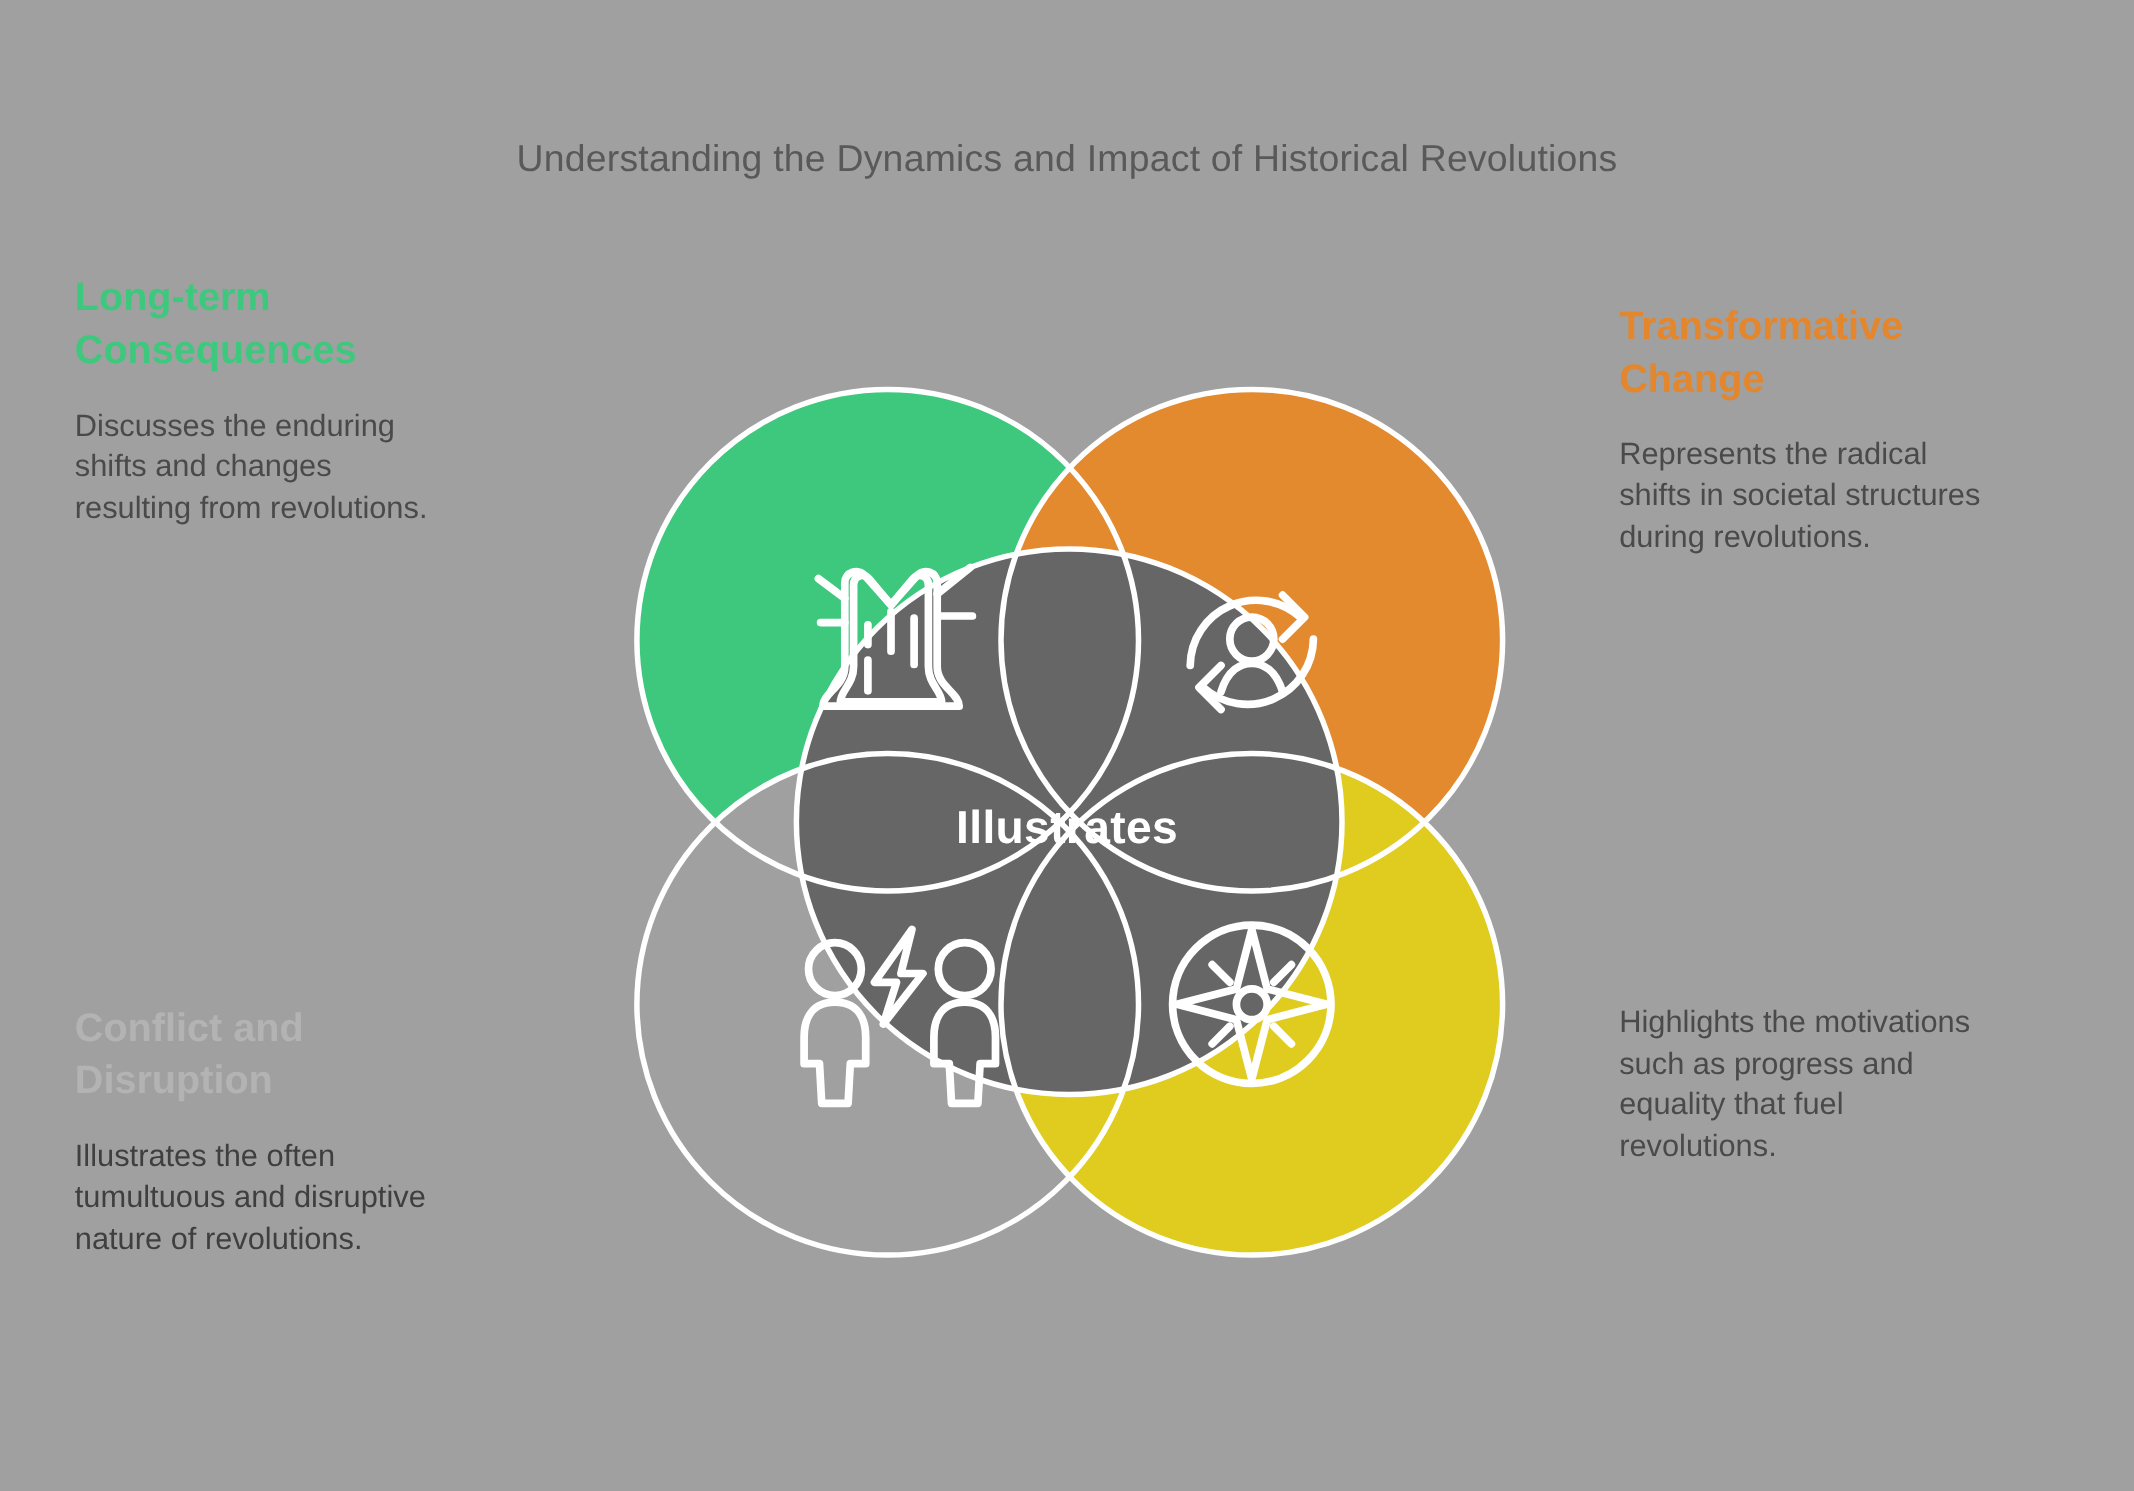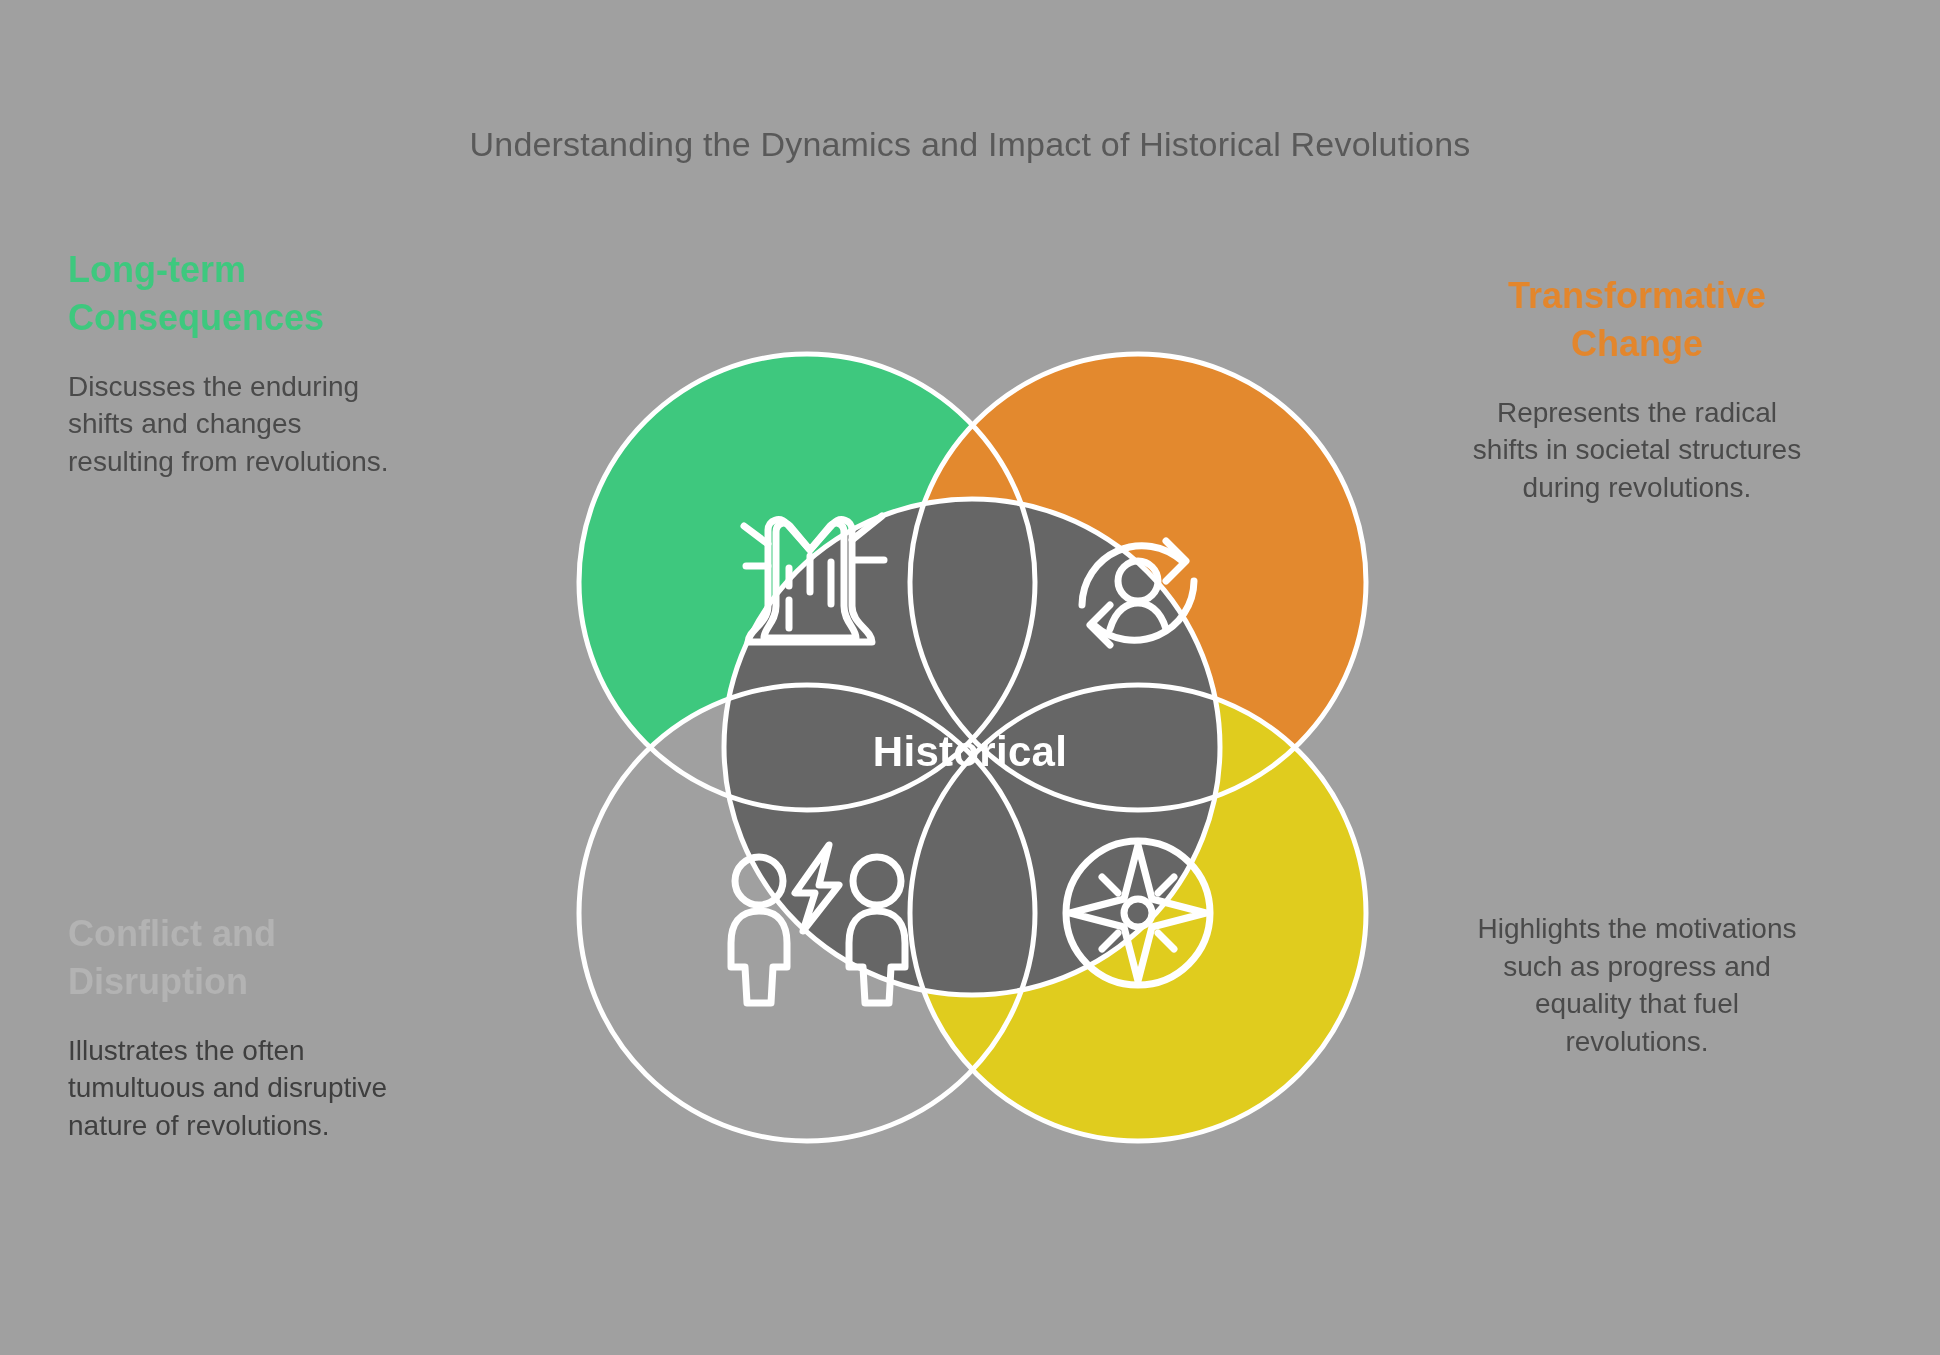--- a/index.html
+++ b/index.html
@@ -64,21 +64,21 @@
     line-height: 1.33;
     margin-bottom: 26px;
   }
   .block .body {
     font-size: 28px;
     font-weight: 400;
     line-height: 1.34;
     color: #4a4a4a;
   }
   .block.left  { left: 68px;  text-align: left; }
-  .block.right { left: 1472px; text-align: center; }
+  .block.right { left: 1472px; text-align: left; }
 
   #block-lt  { top: 246px; }
   #block-tc  { top: 272px; }
   #block-cd  { top: 910px; }
   #block-df  { top: 910px; }
 
   #block-cd .body { color: #3f3f3f; }
   #block-df .body { color: #4a4a4a; }
 </style>
 </head>
@@ -143,21 +143,21 @@
       <circle cx="76" cy="76" r="72"></circle>
       <path d="M76 8 L 90 62 L 144 76 L 90 90 L 76 144 L 62 90 L 8 76 L 62 62 Z"></path>
       <circle cx="76" cy="76" r="14"></circle>
       <line x1="40" y1="40" x2="56" y2="56"></line>
       <line x1="112" y1="40" x2="96" y2="56"></line>
       <line x1="40" y1="112" x2="56" y2="96"></line>
       <line x1="112" y1="112" x2="96" y2="96"></line>
     </g>
   </svg>
 
-  <div id="center-label">Historical</div>
+  <div id="center-label">Illustrates</div>
 
   <div class="block left" id="block-lt">
     <div class="heading" style="color:#3ec87e">Long-term Consequences</div>
     <div class="body">Discusses the enduring shifts and changes resulting from revolutions.</div>
   </div>
 
   <div class="block right" id="block-tc">
     <div class="heading" style="color:#e3862c">Transformative Change</div>
     <div class="body">Represents the radical shifts in societal structures during revolutions.</div>
   </div>

